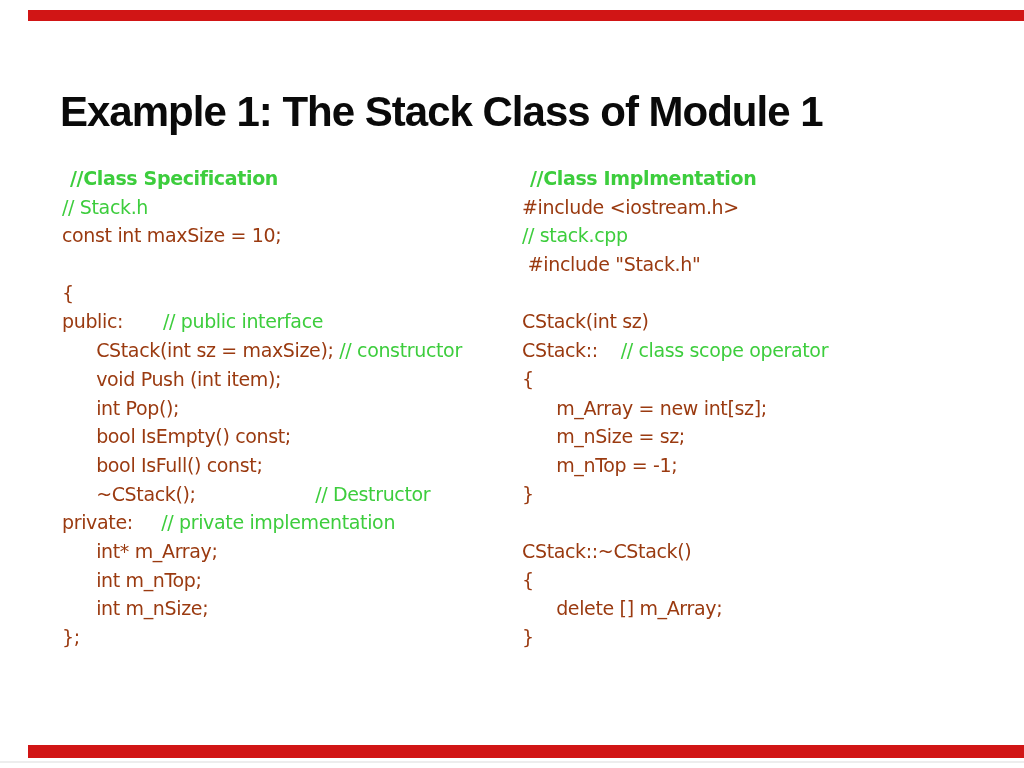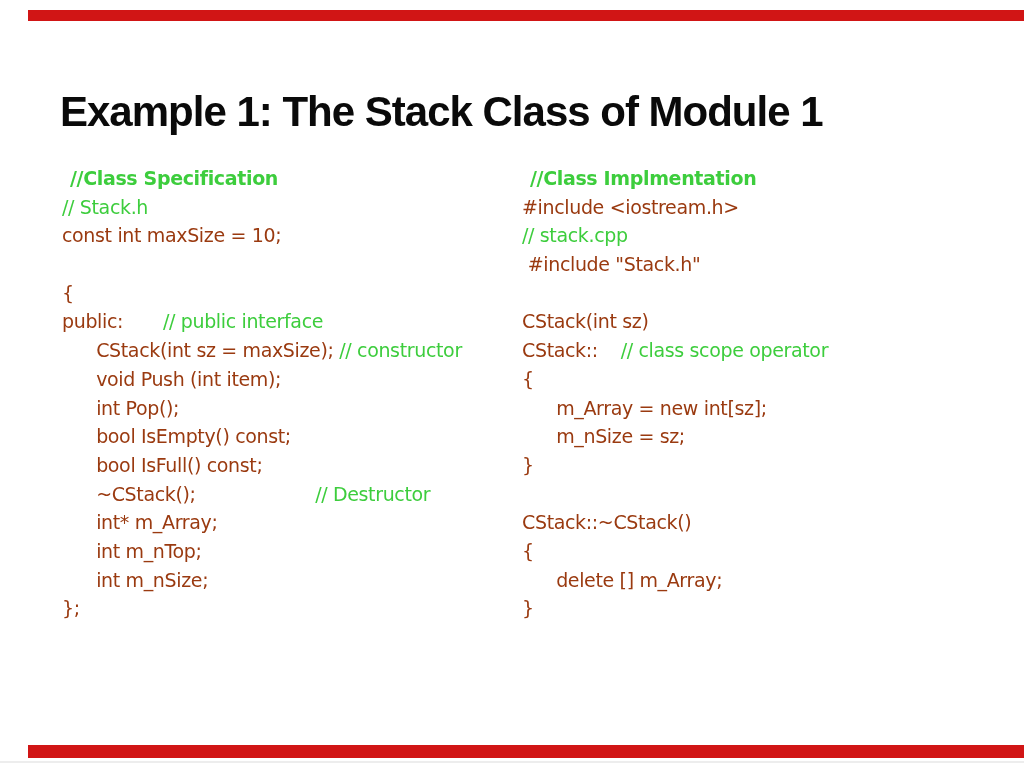--- a/index.html
+++ b/index.html
@@ -75,37 +75,39 @@
       <div class="code-line"><span class="seg-code">const int maxSize = 10;</span></div>
       <div class="code-line"></div>
       <div class="code-line"><span class="seg-code">{</span></div>
       <div class="code-line"><span class="seg-code">public:</span><span class="seg-comment">       // public interface</span></div>
       <div class="code-line"><span class="seg-code">      CStack(int sz = maxSize); </span><span class="seg-comment">// constructor</span></div>
       <div class="code-line"><span class="seg-code">      void Push (int item);</span></div>
       <div class="code-line"><span class="seg-code">      int Pop();</span></div>
       <div class="code-line"><span class="seg-code">      bool IsEmpty() const;</span></div>
       <div class="code-line"><span class="seg-code">      bool IsFull() const;</span></div>
       <div class="code-line"><span class="seg-code">      ~CStack();</span><span class="seg-comment">                     // Destructor</span></div>
+      <div class="code-line"><span class="seg-code">private:</span><span class="seg-comment">     // private implementation</span></div>
       <div class="code-line"><span class="seg-code">      int* m_Array;</span></div>
       <div class="code-line"><span class="seg-code">      int m_nTop;</span></div>
       <div class="code-line"><span class="seg-code">      int m_nSize;</span></div>
       <div class="code-line"><span class="seg-code">};</span></div>
     </div>
 
   <div class="code-col impl">
       <div class="code-line"><span class="seg-comment-bold">//Class Implmentation</span></div>
       <div class="code-line"><span class="seg-code">#include &lt;iostream.h&gt;</span></div>
       <div class="code-line"><span class="seg-comment">// stack.cpp</span></div>
       <div class="code-line"><span class="seg-code"> #include "Stack.h"</span></div>
       <div class="code-line"></div>
       <div class="code-line"><span class="seg-code">CStack(int sz)</span></div>
       <div class="code-line"><span class="seg-code">CStack::</span><span class="seg-comment">    // class scope operator</span></div>
       <div class="code-line"><span class="seg-code">{</span></div>
       <div class="code-line"><span class="seg-code">      m_Array = new int[sz];</span></div>
       <div class="code-line"><span class="seg-code">      m_nSize = sz;</span></div>
+      <div class="code-line"><span class="seg-code">      m_nTop = -1;</span></div>
       <div class="code-line"><span class="seg-code">}</span></div>
       <div class="code-line"></div>
       <div class="code-line"><span class="seg-code">CStack::~CStack()</span></div>
       <div class="code-line"><span class="seg-code">{</span></div>
       <div class="code-line"><span class="seg-code">      delete [] m_Array;</span></div>
       <div class="code-line"><span class="seg-code">}</span></div>
     </div>
 
   <div class="accent-bar bottom"></div>
   <div class="page-edge-line"></div>

